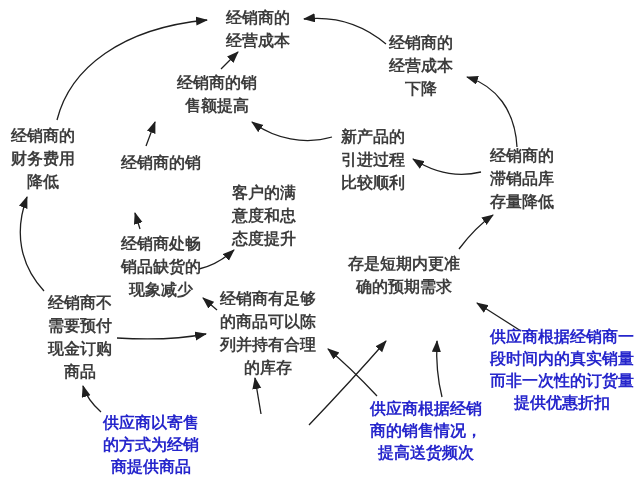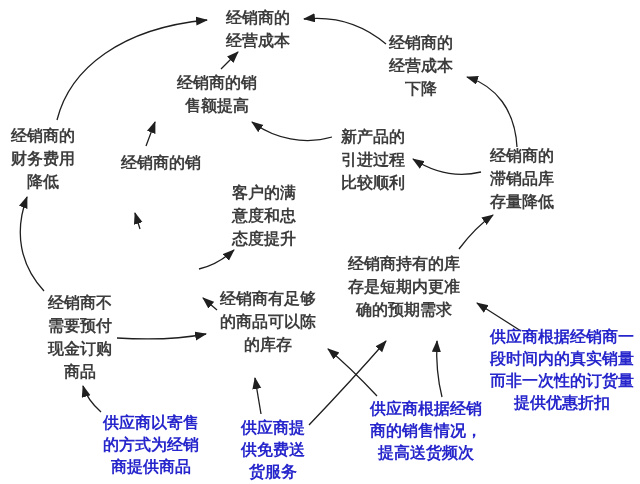--- a/index.html
+++ b/index.html
@@ -84,51 +84,51 @@
     <div>滞销品库</div>
     <div>存量降低</div>
   </div>
 
   <div class="node" style="left:222px;top:181px;width:84px">
     <div>客户的满</div>
     <div>意度和忠</div>
     <div>态度提升</div>
   </div>
 
+  <div class="node" style="left:111px;top:232px;width:100px">
+    <div>经销商处畅</div>
+    <div>销品缺货的</div>
+    <div>现象减少</div>
+  </div>
 
   <div class="node" style="left:340px;top:252px;width:128px">
-    <div>经销商持有的库</div>
     <div>存是短期内更准</div>
     <div>确的预期需求</div>
   </div>
 
   <div class="node" style="left:41px;top:291px;width:78px">
     <div>经销商不</div>
     <div>需要预付</div>
     <div>现金订购</div>
     <div>商品</div>
   </div>
 
   <div class="node" style="left:211px;top:287px;width:114px">
     <div>经销商有足够</div>
     <div>的商品可以陈</div>
+    <div>列并持有合理</div>
     <div>的库存</div>
   </div>
 
   <div class="node supplier" style="left:96px;top:412px;width:110px">
     <div>供应商以寄售</div>
     <div>的方式为经销</div>
     <div>商提供商品</div>
   </div>
 
-  <div class="node supplier" style="left:234px;top:417px;width:78px">
-    <div>供应商提</div>
-    <div>供免费送</div>
-    <div>货服务</div>
-  </div>
 
   <div class="node supplier" style="left:363px;top:398px;width:126px">
     <div>供应商根据经销</div>
     <div>商的销售情况，</div>
     <div>提高送货频次</div>
   </div>
 
   <div class="node supplier" style="left:485px;top:326px;width:154px">
     <div>供应商根据经销商一</div>
     <div>段时间内的真实销量</div>

